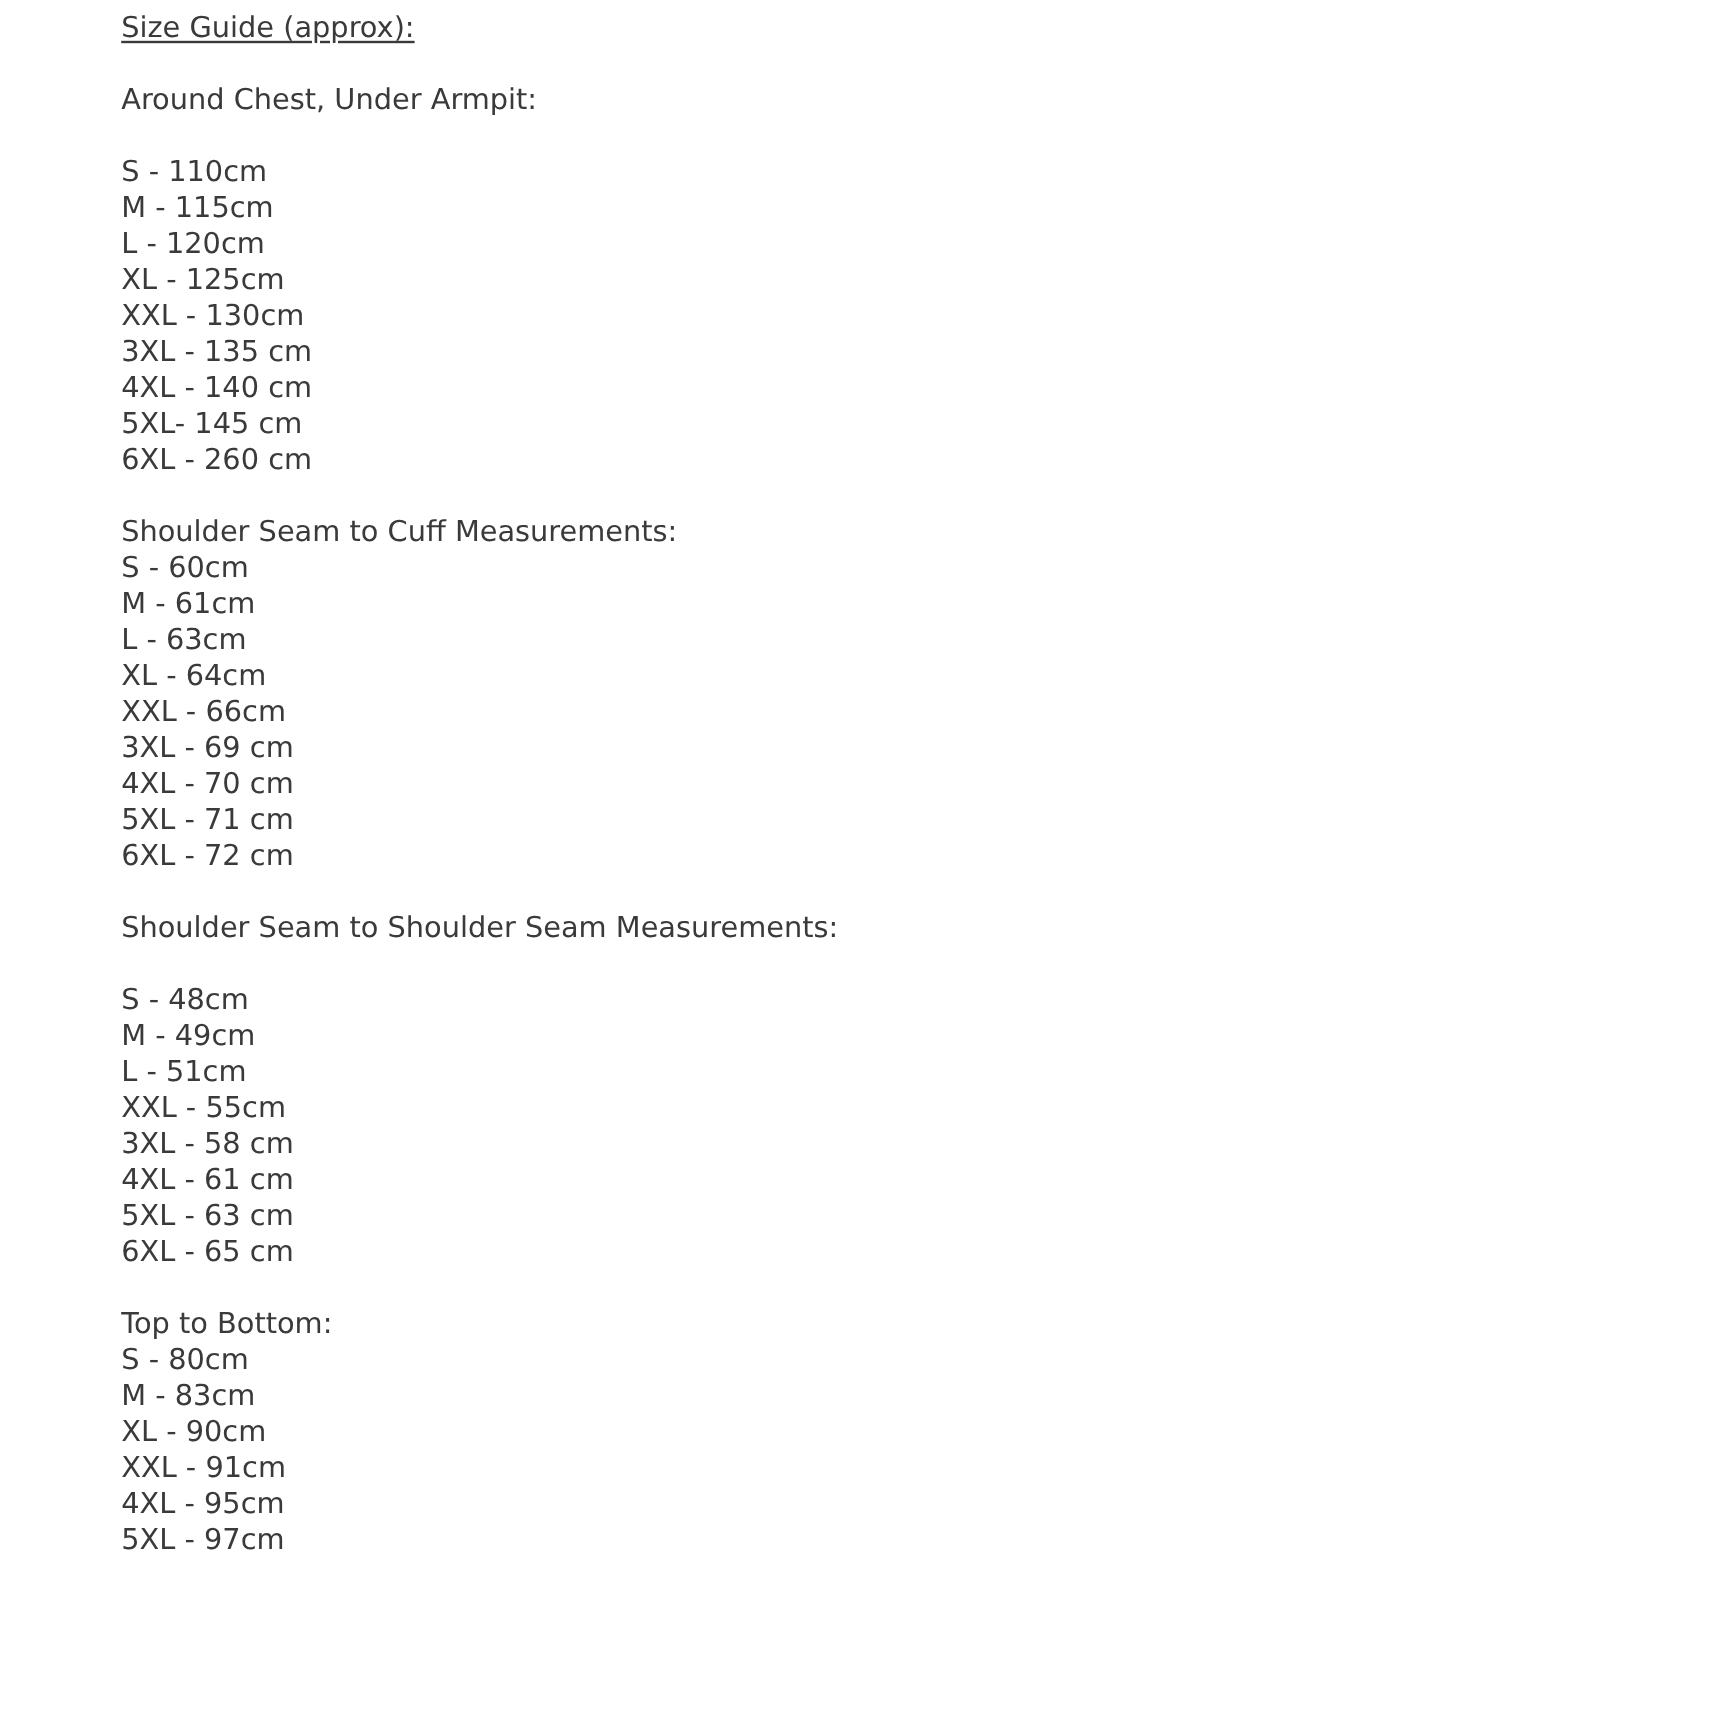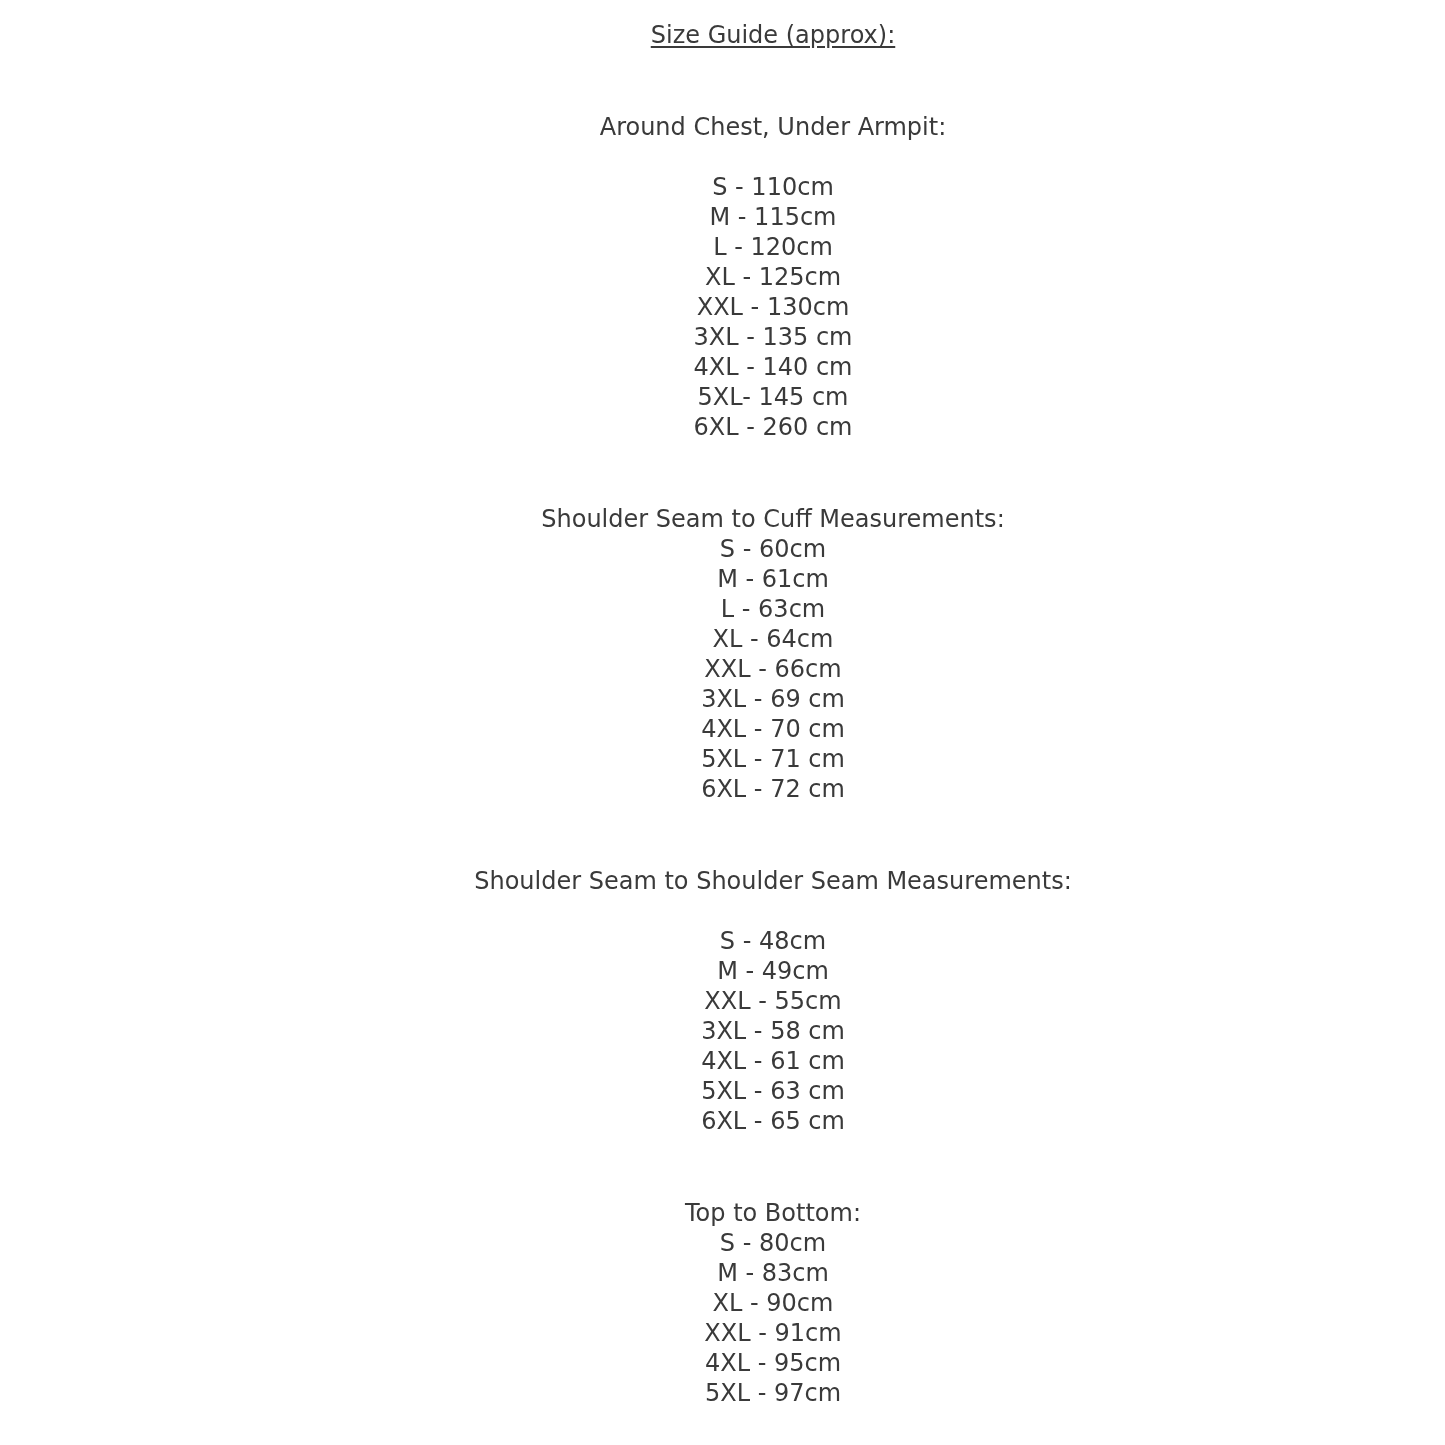--- a/index.html
+++ b/index.html
@@ -12,40 +12,38 @@
     background: #ffffff;
     font-family: "DejaVu Sans", "Liberation Sans", sans-serif;
     font-size: 24px;
     color: #3a3a3a;
     overflow: hidden;
   }
   .content {
     box-sizing: border-box;
     width: 1344px;
     margin-left: 101px;
-    padding-top: 20px;
-    text-align: center;
+    padding-top: 8px;
   }
   .line {
     height: 30px;
     line-height: 30px;
     white-space: pre;
   }
   .line.blank {
     height: 30px;
   }
   .title-text {
     text-decoration: underline;
     text-underline-offset: 3px;
   }
   .heading-line {
     height: 30px;
     line-height: 30px;
     white-space: pre;
-    margin-top: 32px;
   }
 </style>
 </head>
 <body>
 
 <div class="content">
   <div class="line"><span class="title-text">Size Guide (approx):</span></div>
   <div id="sections">
       <div class="line blank"></div>
       <div class="heading-line">Around Chest, Under Armpit:</div>
@@ -68,20 +66,21 @@
       <div class="line">XXL - 66cm</div>
       <div class="line">3XL - 69 cm</div>
       <div class="line">4XL - 70 cm</div>
       <div class="line">5XL - 71 cm</div>
       <div class="line">6XL - 72 cm</div>
       <div class="line blank"></div>
       <div class="heading-line">Shoulder Seam to Shoulder Seam Measurements:</div>
       <div class="line blank"></div>
       <div class="line">S - 48cm</div>
       <div class="line">M - 49cm</div>
+      <div class="line">L - 51cm</div>
       <div class="line">XXL - 55cm</div>
       <div class="line">3XL - 58 cm</div>
       <div class="line">4XL - 61 cm</div>
       <div class="line">5XL - 63 cm</div>
       <div class="line">6XL - 65 cm</div>
       <div class="line blank"></div>
       <div class="heading-line">Top to Bottom:</div>
       <div class="line">S - 80cm</div>
       <div class="line">M - 83cm</div>
       <div class="line">XL - 90cm</div>

